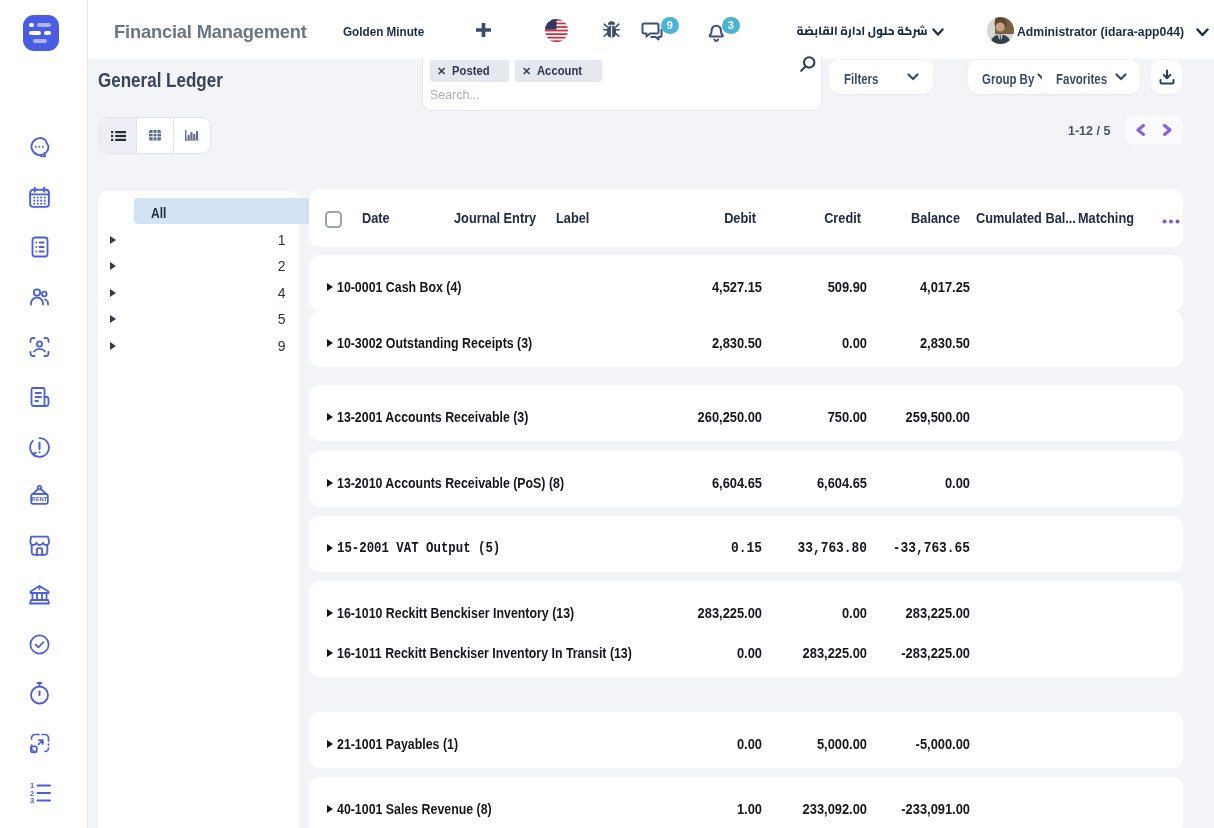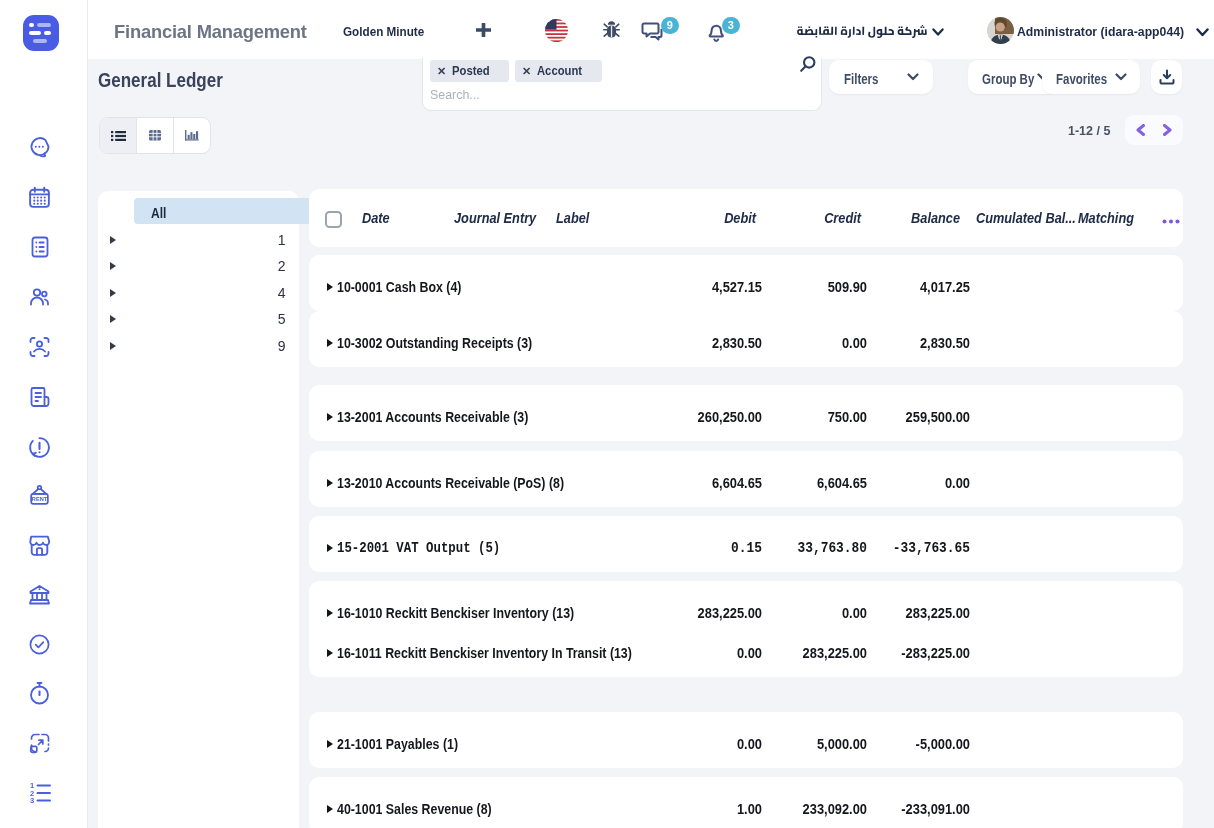--- a/index.html
+++ b/index.html
@@ -32,21 +32,21 @@
 #switcher .sw1{background:#edeff4;border-right:1px solid #e2e4ea;border-radius:8px 0 0 8px;}
 #switcher .sw2{border-right:1px solid #e2e4ea;}
 
 #lpanel{position:absolute;left:98px;top:191px;width:201px;height:637px;background:#fff;border-radius:10px 10px 0 0;}
 #lp-all{position:absolute;left:6px;top:7px;width:188px;height:26px;background:#d2e4f4;border-radius:4px;line-height:30.5px;font-size:15px;font-weight:bold;color:#1c2a44;margin-left:30px;}
 .lprow{position:absolute;left:0;width:201px;height:26px;}
 .lprow .tri{position:absolute;left:12px;top:9px;width:0;height:0;border-left:6px solid #343b49;border-top:4.5px solid transparent;border-bottom:4.5px solid transparent;}
 .lprow .num{position:absolute;right:13.5px;top:5px;font-size:14px;color:#2a3140;}
 
 .card{position:absolute;left:309px;width:874px;background:#fff;border-radius:10px;}
-#thead{top:189px;height:58px;font-style:italic;}
+#thead{top:189px;height:58px;}
 #thead .h{position:absolute;top:0;height:58px;line-height:58px;font-size:15px;font-weight:bold;color:#202c47;transform:scaleX(0.85);transform-origin:0 50%;}
 #thead .hr{text-align:right;transform-origin:100% 50%;}
 .chk{position:absolute;left:15.5px;top:22px;width:17px;height:17px;border:2px solid #9ba3b0;border-radius:4.5px;}
 .trow{height:56px;}
 .trow .tri{position:absolute;left:18.2px;top:28px;width:0;height:0;border-left:6px solid #111418;border-top:4px solid transparent;border-bottom:4px solid transparent;}
 .trow .lbl{position:absolute;left:28px;top:0;height:56px;line-height:64px;font-size:14.3px;font-weight:bold;color:#15171c;transform:scaleX(0.865);transform-origin:0 50%;}
 .trow .n{position:absolute;top:0;height:56px;line-height:64px;font-size:14.3px;font-weight:bold;color:#15171c;text-align:right;transform:scaleX(0.9);transform-origin:100% 50%;}
 .n1{left:252.5px;width:200px;}.n2{left:358px;width:200px;}.n3{left:461px;width:200px;}
 svg{display:block;}
 </style></head>

